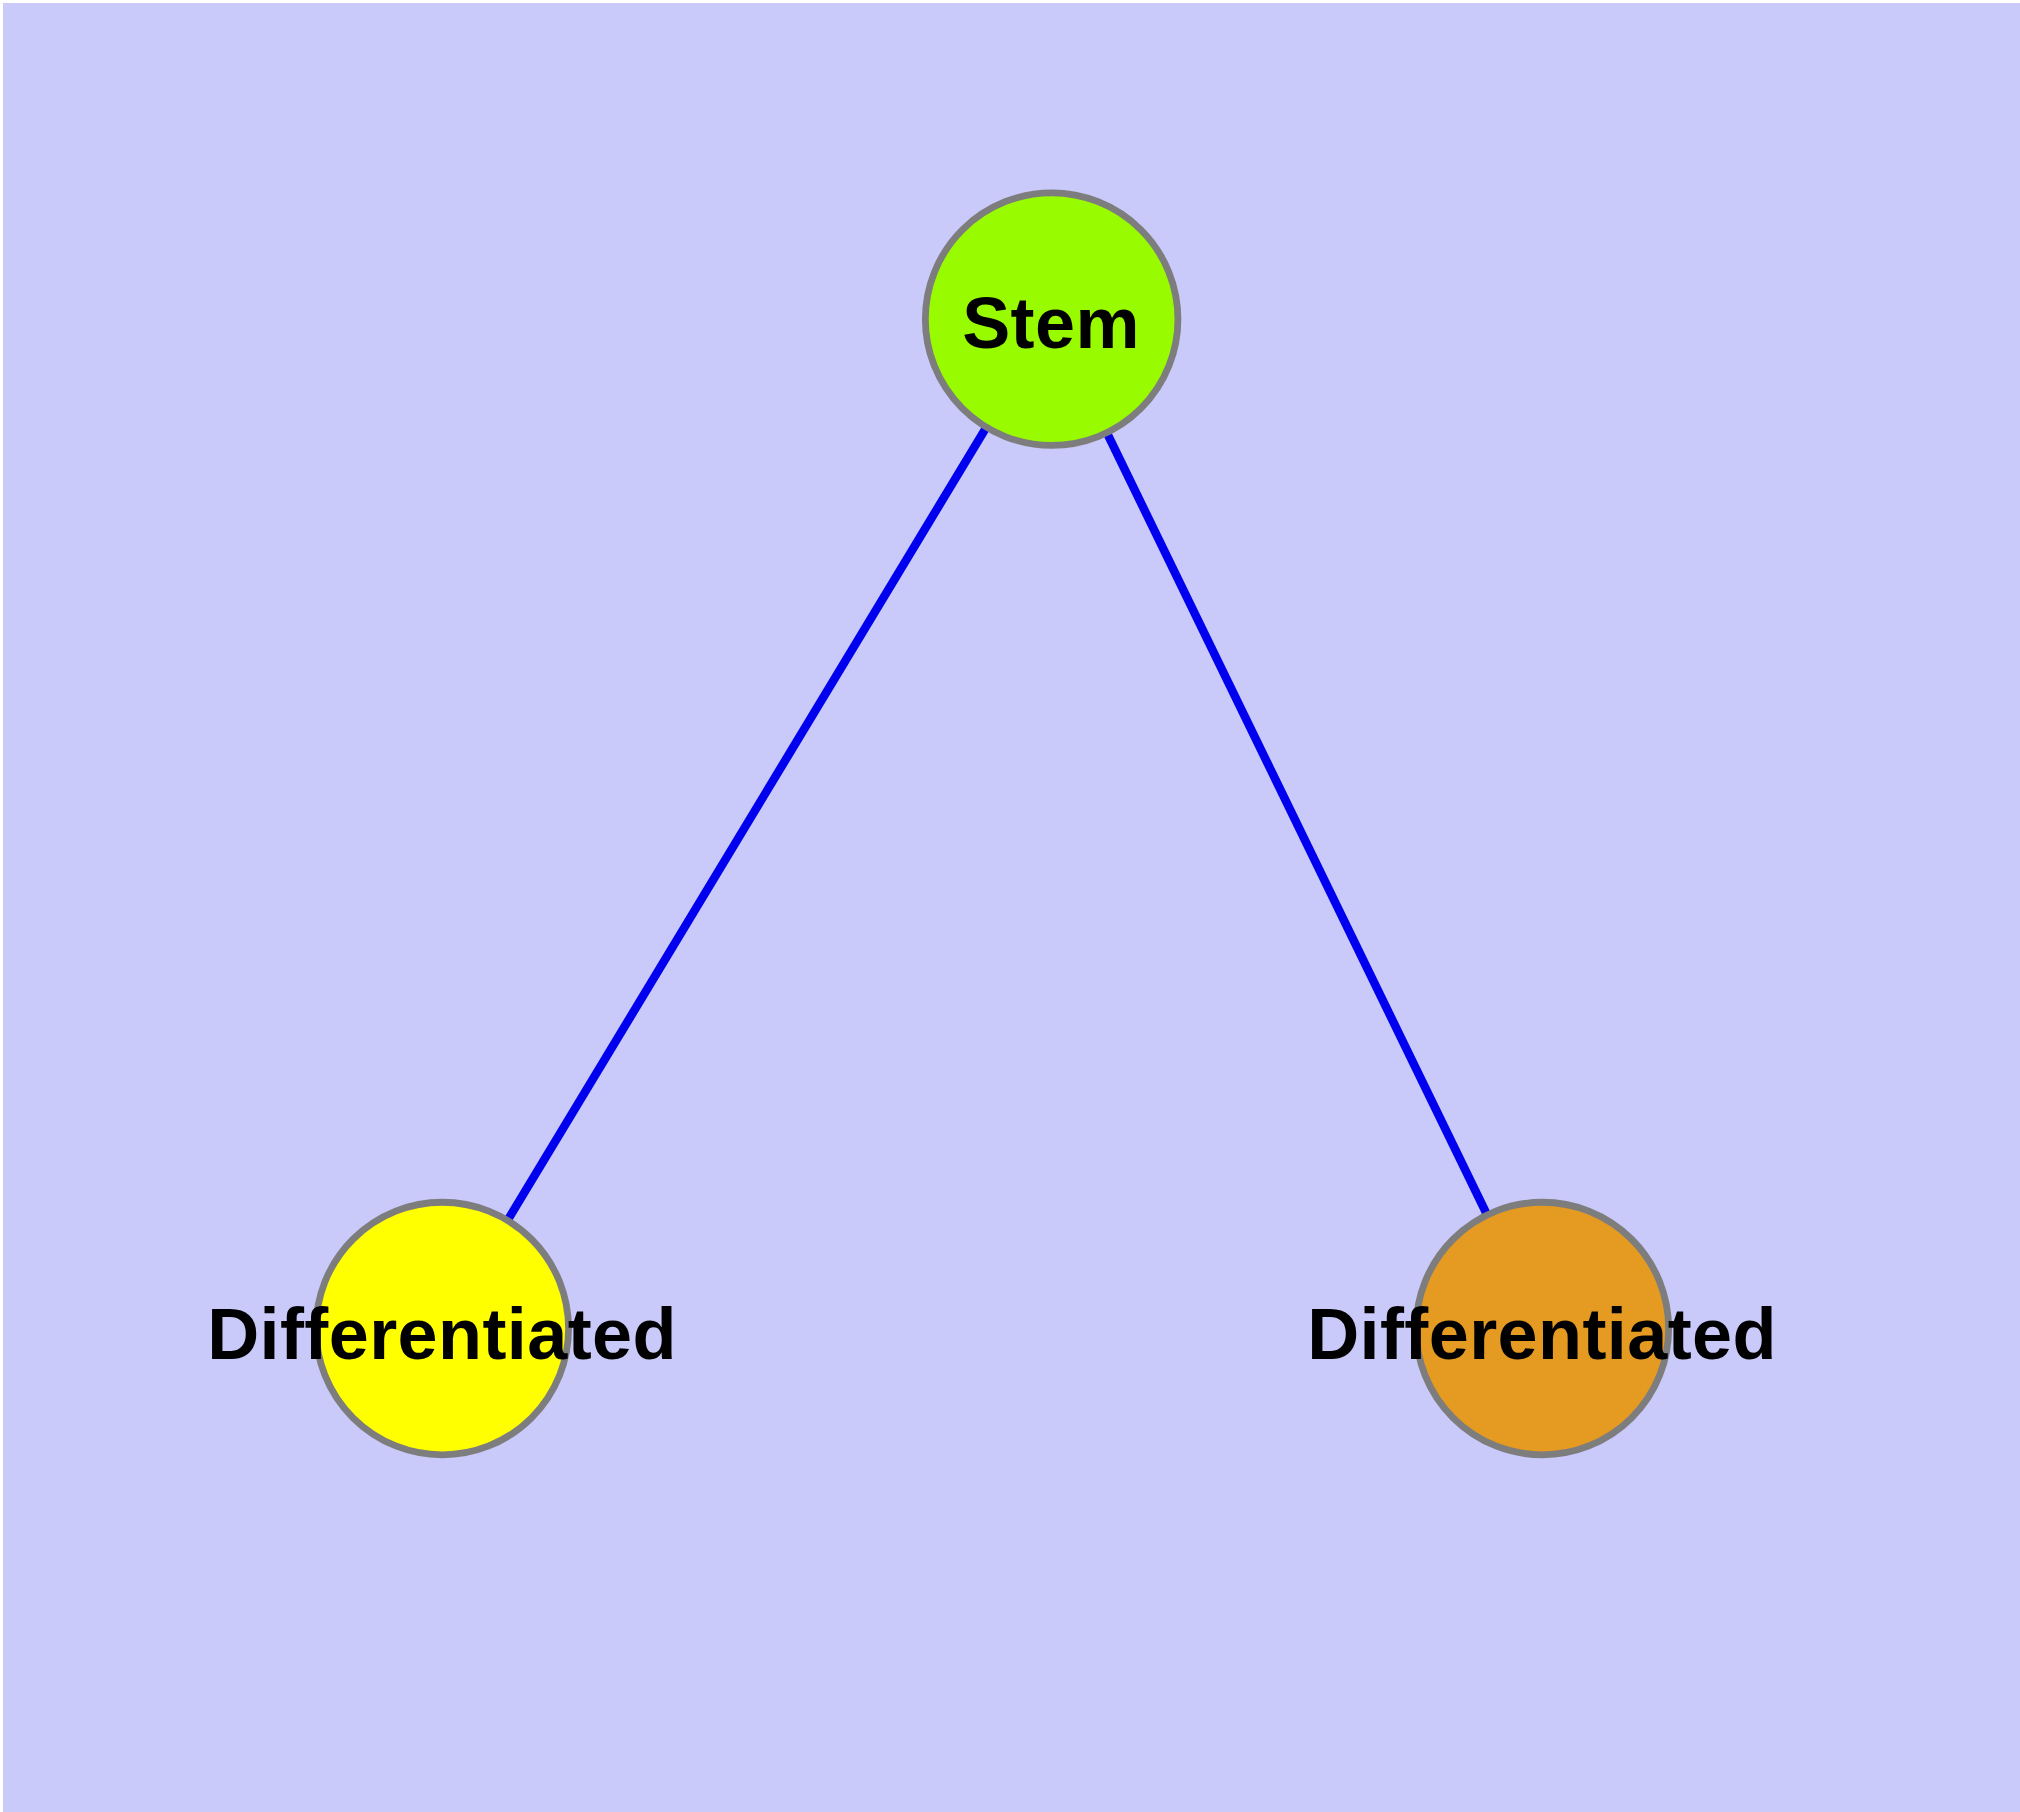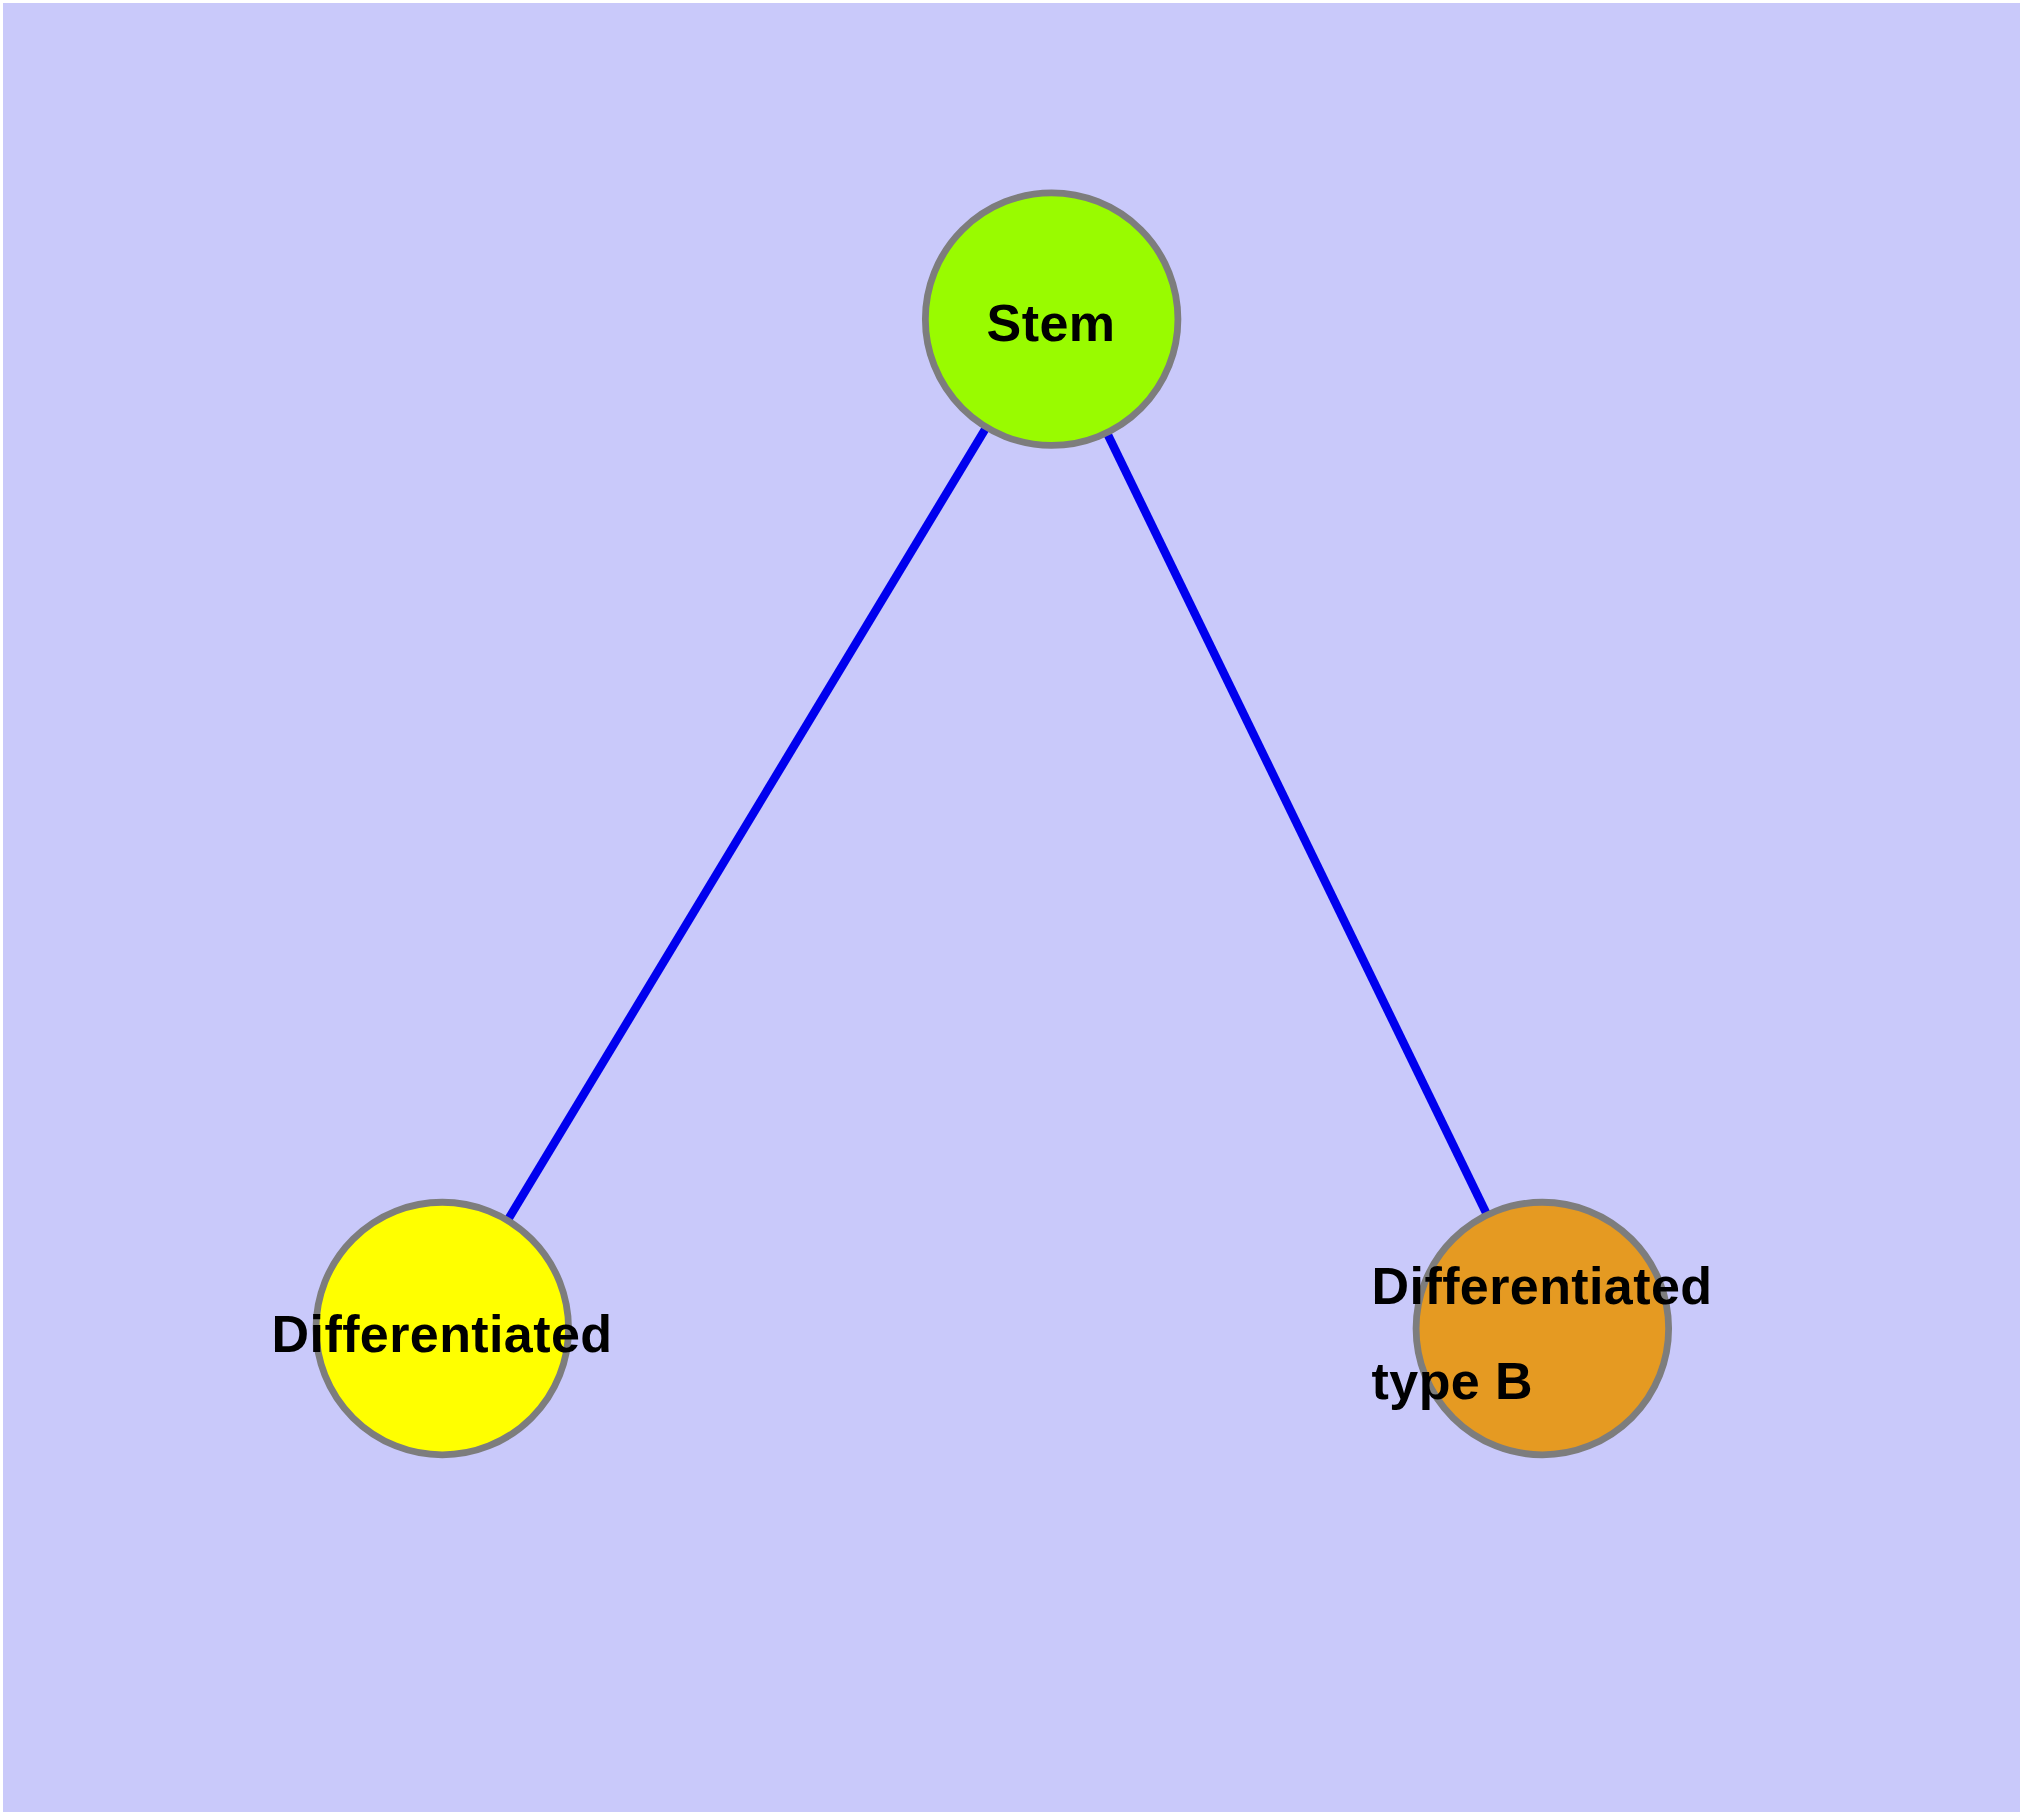--- a/index.html
+++ b/index.html
@@ -29,25 +29,25 @@
     stroke-width: 10px;
     stroke-linecap: butt;
   }
   .node-circle {
     stroke-width: 8px;
   }
   .label {
     position: absolute;
     transform: translate(-50%, -50%);
     font-weight: bold;
-    font-size: 52px;
+    font-size: 72px;
     line-height: 95px;
     color: #000000;
     white-space: nowrap;
-    text-align: left;
+    text-align: right;
     letter-spacing: 0.4px;
   }
 </style>
 </head>
 <body>
 
 <div class="canvas">
 
   <svg class="graph" width="2021" height="1812" viewBox="0 0 2384 2138">
 
@@ -64,17 +64,16 @@
   </svg>
 
   <div class="label" style="left:1048px; top:320px">Stem</div>
 
   <div class="label" style="left:439px; top:1331px">
     <div>Differentiated</div>
   </div>
 
   <div class="label" style="left:1539px; top:1331px">
     <div>Differentiated</div>
-    <div>type B</div>
   </div>
 
 </div>
 
 
 </body></html>

